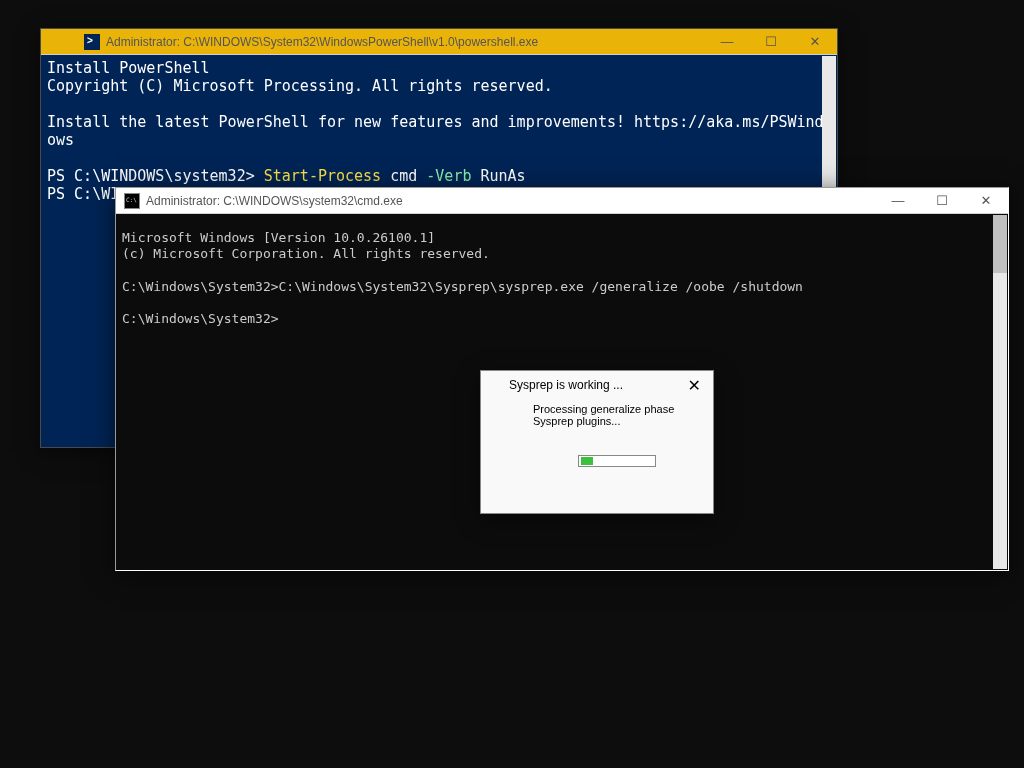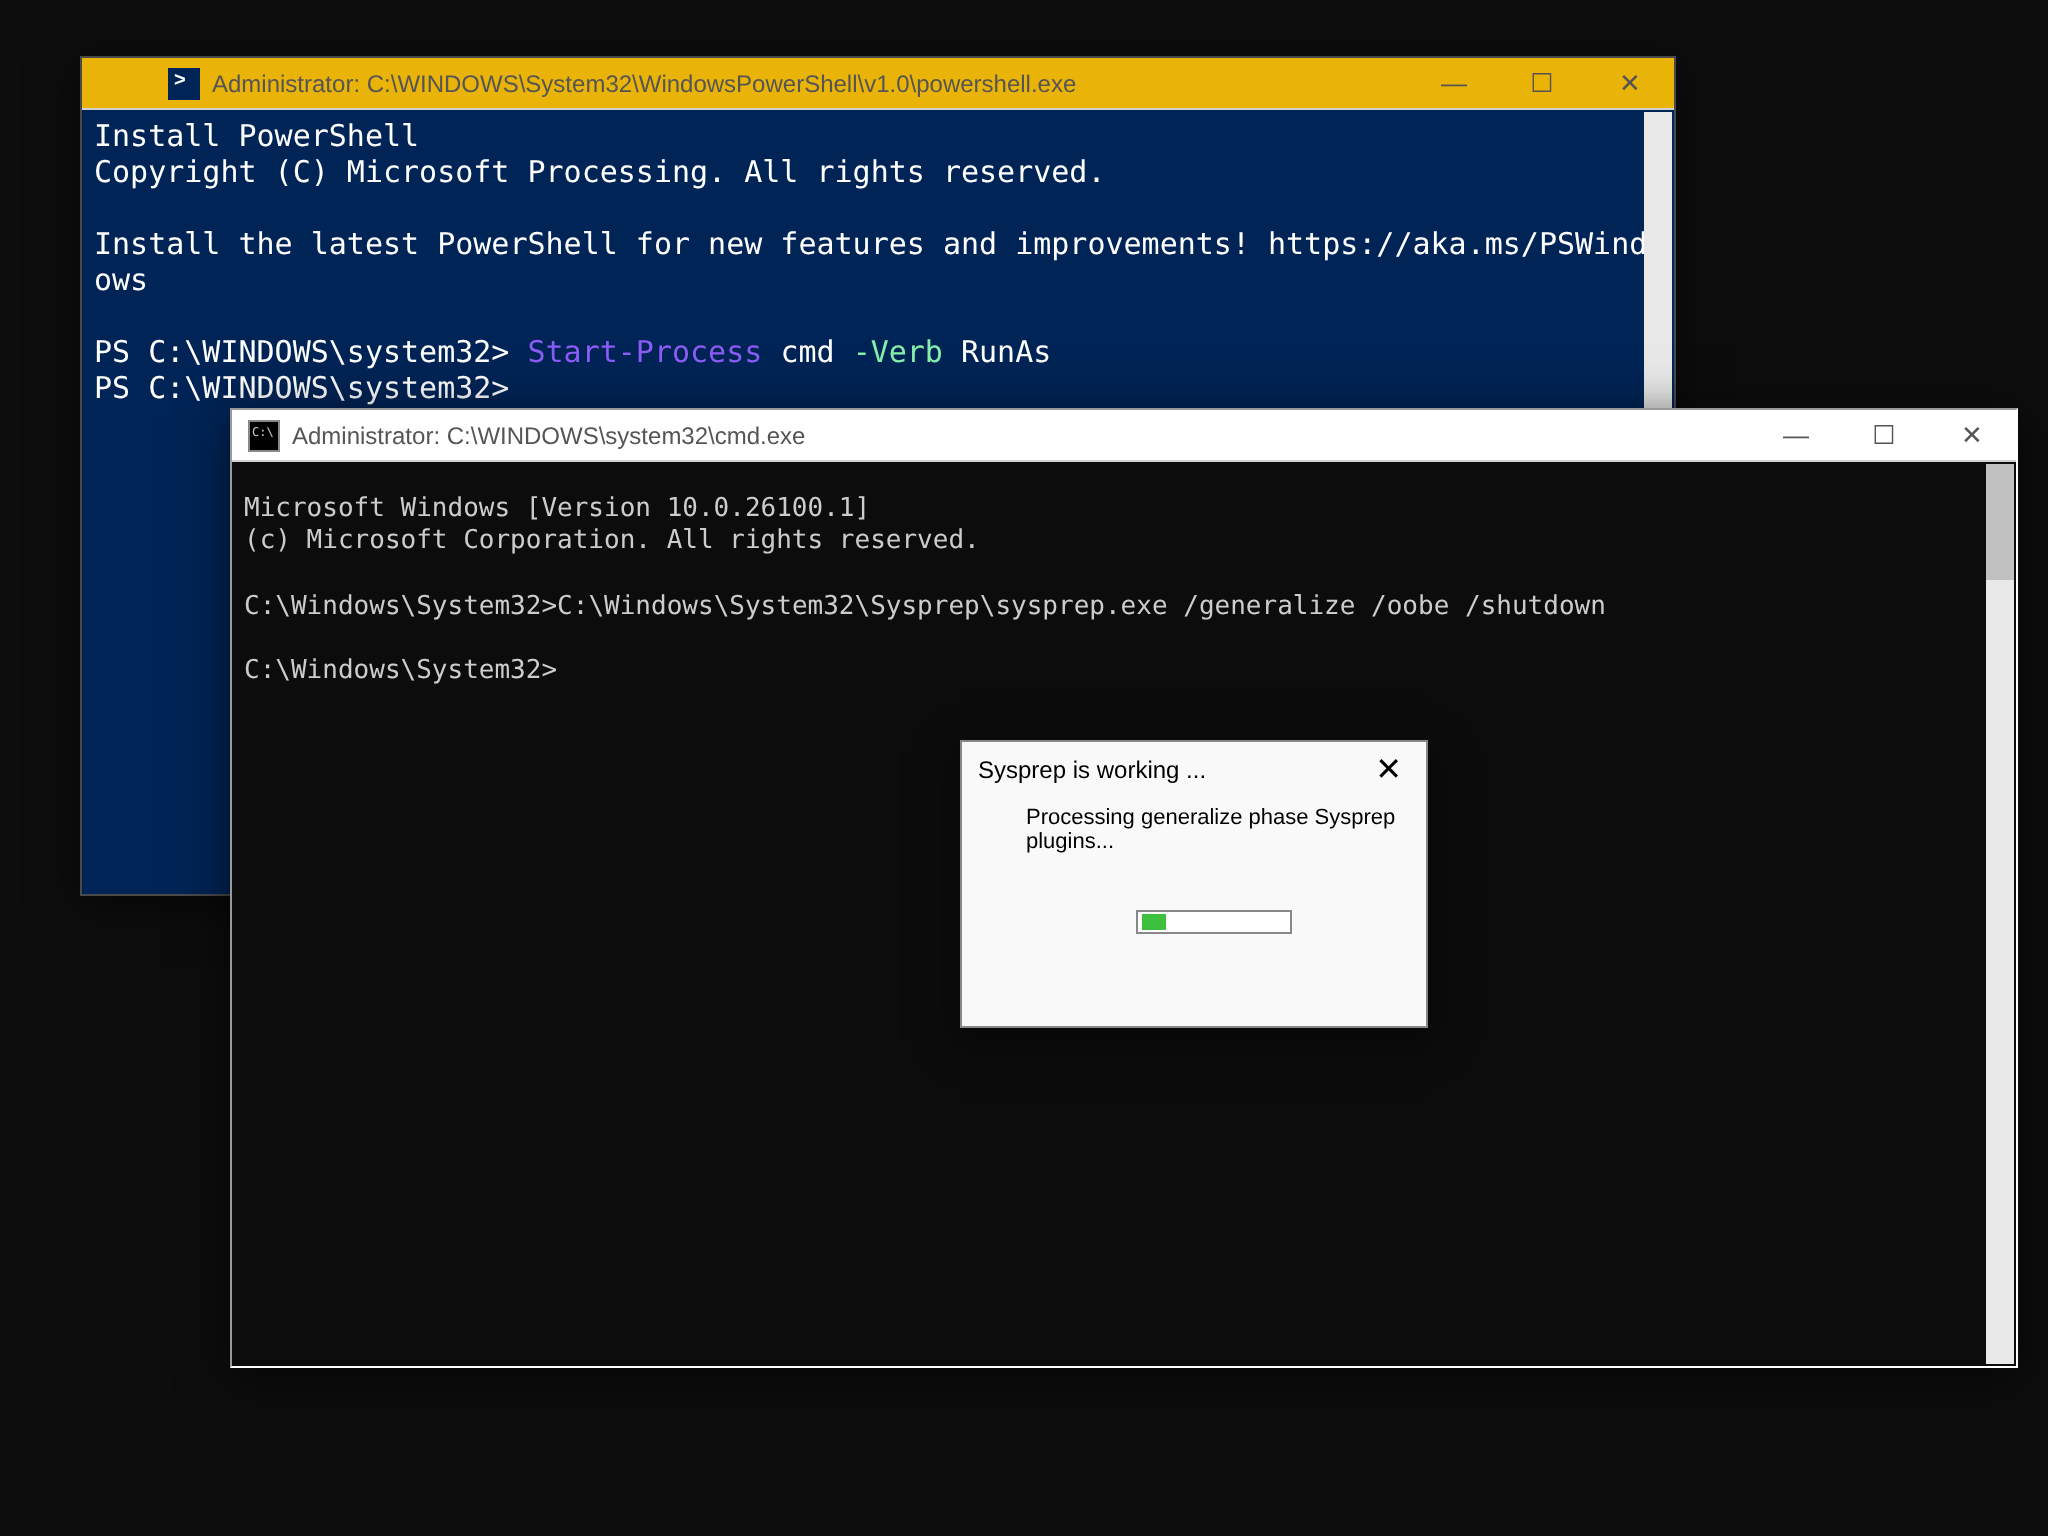--- a/index.html
+++ b/index.html
@@ -60,38 +60,38 @@
   }
   .ps-body {
     padding: 4px 6px;
     font-family: Consolas, monospace;
     font-size: 15px;
     line-height: 1.2;
     color: #ffffff;
     white-space: pre-wrap;
     word-break: break-all;
   }
-  .tok-cmdlet { color: #8b5cf6; }
+  .tok-cmdlet { color: #fde047; }
   .tok-param  { color: #86efac; }
   .tok-arg    { color: #ffffff; text-align: center; }
   .ps-scrollbar {
     position: absolute;
     right: 1px; top: 27px;
     width: 14px;
     bottom: 1px;
     background: #e8e8e8;
   }
 
   
   .cmd-window {
     position: absolute;
     left: 115px;
-    top: 204px;
+    top: 187px;
     width: 894px;
-    height: 480px;
+    height: 384px;
     background: #0c0c0c;
     border-top: 1px solid #999;
     border-left: 1px solid #999;
     border-right: 1px solid #fff;
     border-bottom: 1px solid #fff;
     box-shadow: 0 4px 24px rgba(0,0,0,0.6);
   }
   .cmd-titlebar {
     height: 26px;
     background: #ffffff;
@@ -143,20 +143,21 @@
   .sysprep-dialog {
     position: absolute;
     left: 480px;
     top: 370px;
     width: 234px;
     height: 144px;
     background: #f9f9f9;
     border: 1px solid #888;
     box-shadow: 0 6px 20px rgba(0,0,0,0.5);
     font-family: "Segoe UI", sans-serif;
+    padding-left: 20px;
   }
   .sysprep-header {
     height: 28px;
     display: flex;
     align-items: center;
     padding: 0 8px;
     font-size: 12px;
     color: #000;
   }
   .sysprep-header .dlg-title { flex: 1; }

